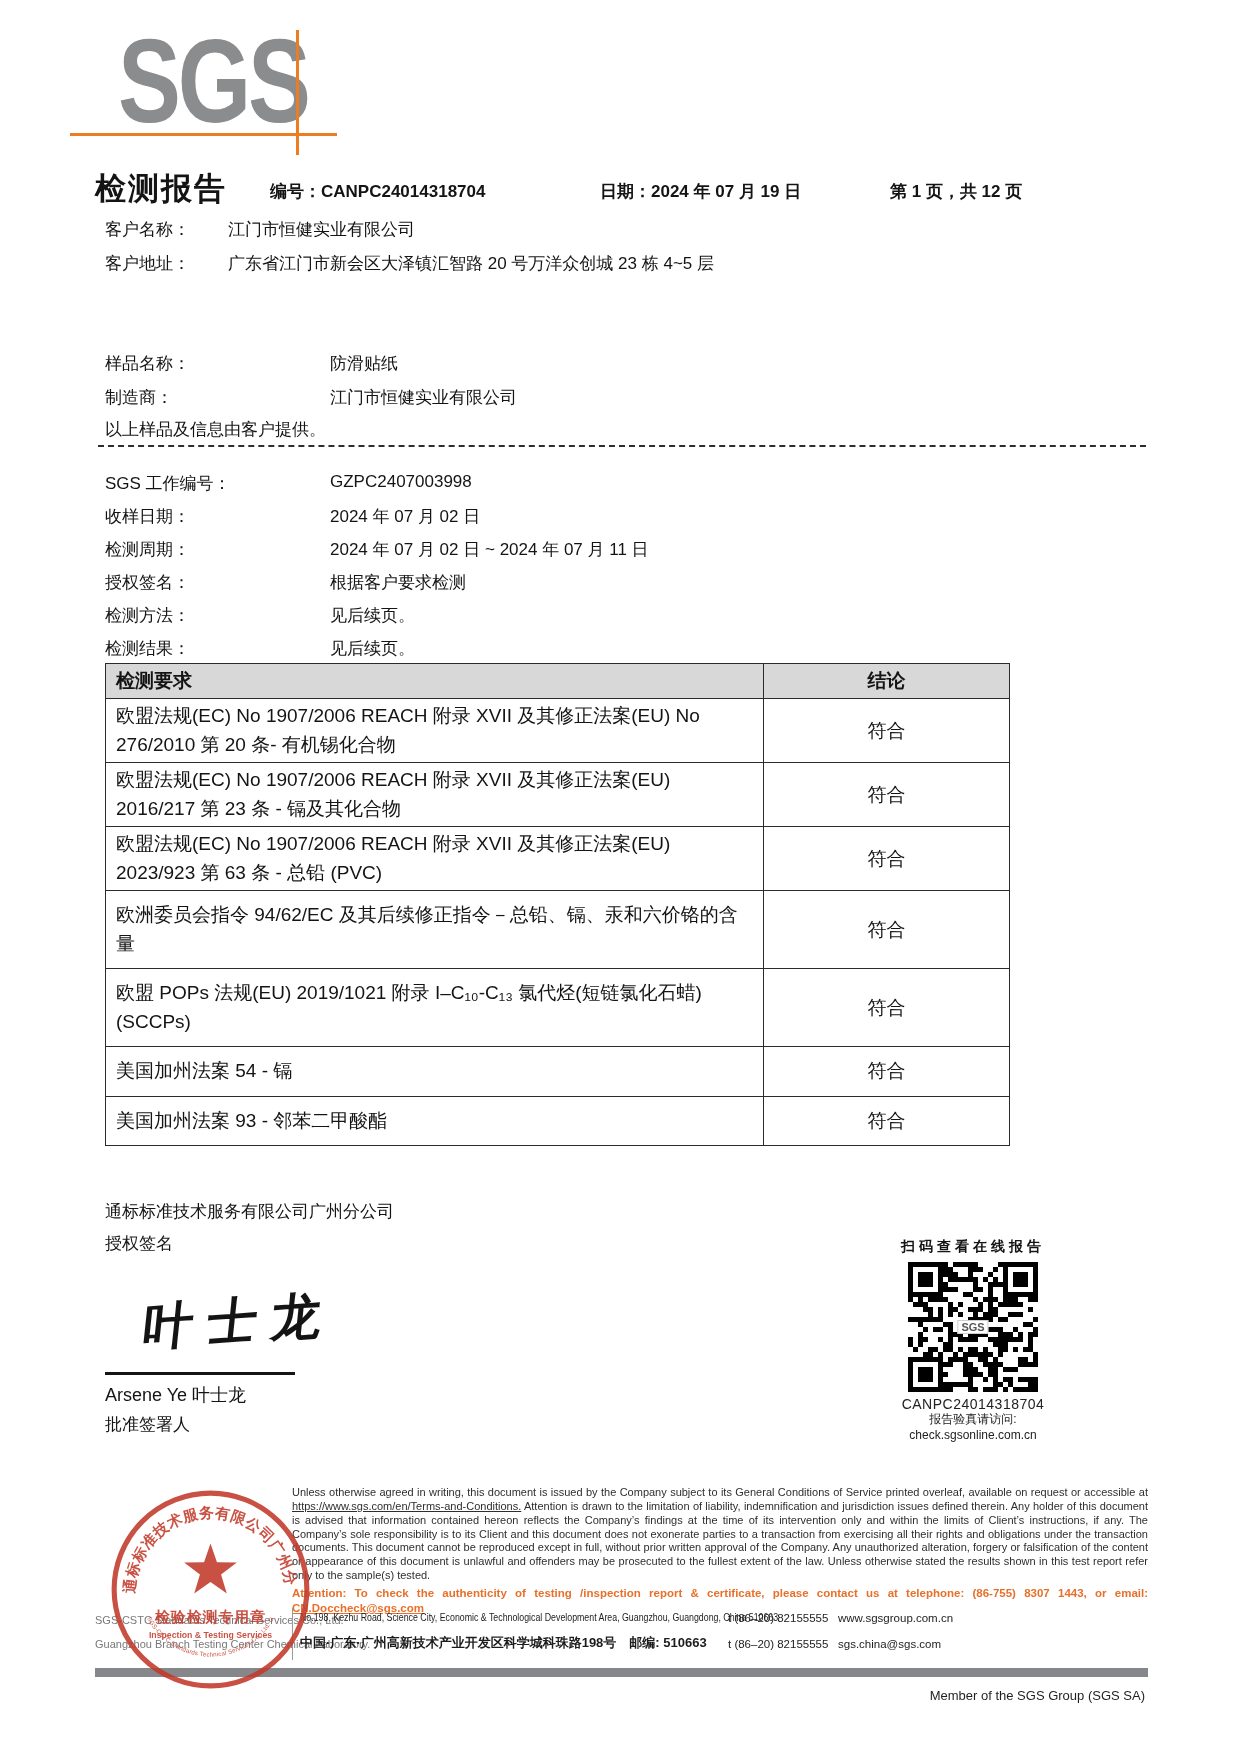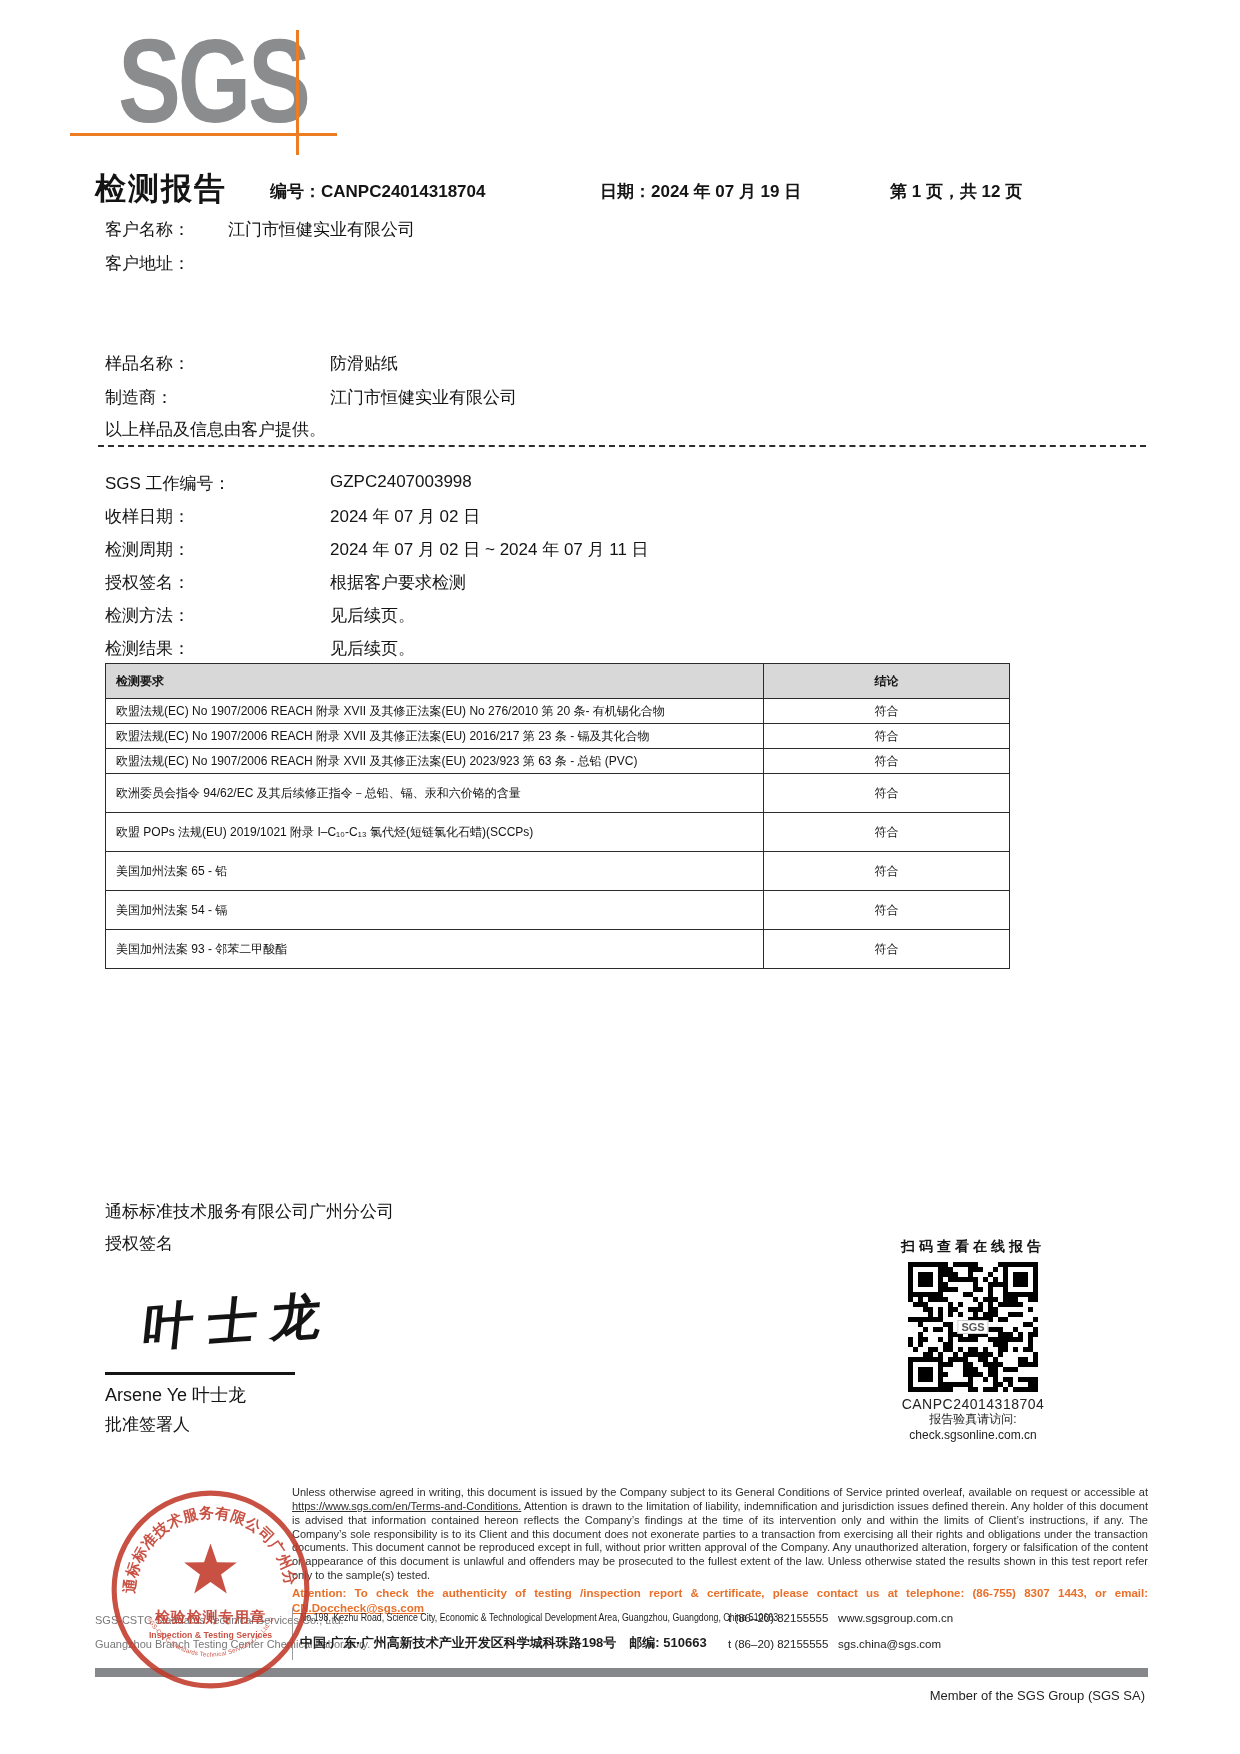--- a/index.html
+++ b/index.html
@@ -17,21 +17,21 @@
   .report-title{font-size:31px;font-weight:bold;letter-spacing:2px;}
   .hdr{font-size:17px;font-weight:bold;}
 
   
   .row-lbl{font-size:17px;}
   .row-val{font-size:17px;}
   .dashline{border-top:2px dashed #2d2d2d;}
 
   
   table.results{border-collapse:collapse;width:905px;table-layout:fixed;}
-  table.results th,table.results td{border:1.6px solid #2b2b2b;font-size:12px;vertical-align:middle;}
+  table.results th,table.results td{border:1.6px solid #2b2b2b;font-size:19px;vertical-align:middle;}
   table.results th{background:#d8d8d8;text-align:left;padding:4px 10px;height:26px;font-weight:bold;}
   table.results th.con,table.results td.con{width:225px;text-align:center;}
   table.results td.req{padding:10px 10px;line-height:1.5;}
   table.results td.req.two{padding:3px 10px;}
 
   
   .sig-script{font-size:50px;font-weight:bold;letter-spacing:14px;transform:rotate(-4deg) skewX(-10deg);
               transform-origin:left bottom;font-family:"DejaVu Serif",serif;}
   .sig-line{border-top:3px solid #151515;}
 
@@ -70,20 +70,21 @@
     <span>编号：</span><span>CANPC24014318704</span>
   </div>
   <div class="abs hdr" style="left:600px;top:180px;">
     <span>日期：</span><span>2024 年 07 月 19 日</span>
   </div>
   <div class="abs hdr" style="left:890px;top:180px;">第 1 页，共 12 页</div>
 
   <div class="abs row-lbl" style="left:105px;top:218px;">客户名称：</div>
   <div class="abs row-val" style="left:228px;top:218px;">江门市恒健实业有限公司</div>
   <div class="abs row-lbl" style="left:105px;top:252px;">客户地址：</div>
+  <div class="abs row-val" style="left:228px;top:252px;">广东省江门市新会区大泽镇汇智路 20 号万洋众创城 23 栋 4~5 层</div>
 
   <div class="abs row-lbl" style="left:105px;top:352px;">样品名称：</div>
   <div class="abs row-val" style="left:330px;top:352px;">防滑贴纸</div>
   <div class="abs row-lbl" style="left:105px;top:386px;">制造商：</div>
   <div class="abs row-val" style="left:330px;top:386px;">江门市恒健实业有限公司</div>
   <div class="abs row-val" style="left:105px;top:418px;">以上样品及信息由客户提供。</div>
 
   <div class="abs dashline" style="left:98px;top:445px;width:1048px;"></div>
 
   <div class="abs row-lbl" style="left:105px;top:472px;">SGS 工作编号：</div>
@@ -119,24 +120,20 @@
         <tr>
           <td class="req two">欧盟法规(EC) No 1907/2006 REACH 附录 XVII 及其修正法案(EU) 2023/923 第 63 条 - 总铅 (PVC)</td>
           <td class="con">符合</td>
         </tr>
         <tr>
           <td class="req">欧洲委员会指令 94/62/EC 及其后续修正指令－总铅、镉、汞和六价铬的含量</td>
           <td class="con">符合</td>
         </tr>
         <tr>
           <td class="req">欧盟 POPs 法规(EU) 2019/1021 附录 I–C₁₀-C₁₃ 氯代烃(短链氯化石蜡)(SCCPs)</td>
-          <td class="con">符合</td>
-        </tr>
-        <tr>
-          <td class="req">美国加州法案 65 - 铅</td>
           <td class="con">符合</td>
         </tr>
         <tr>
           <td class="req">美国加州法案 54 - 镉</td>
           <td class="con">符合</td>
         </tr>
         <tr>
           <td class="req">美国加州法案 93 - 邻苯二甲酸酯</td>
           <td class="con">符合</td>
         </tr>

